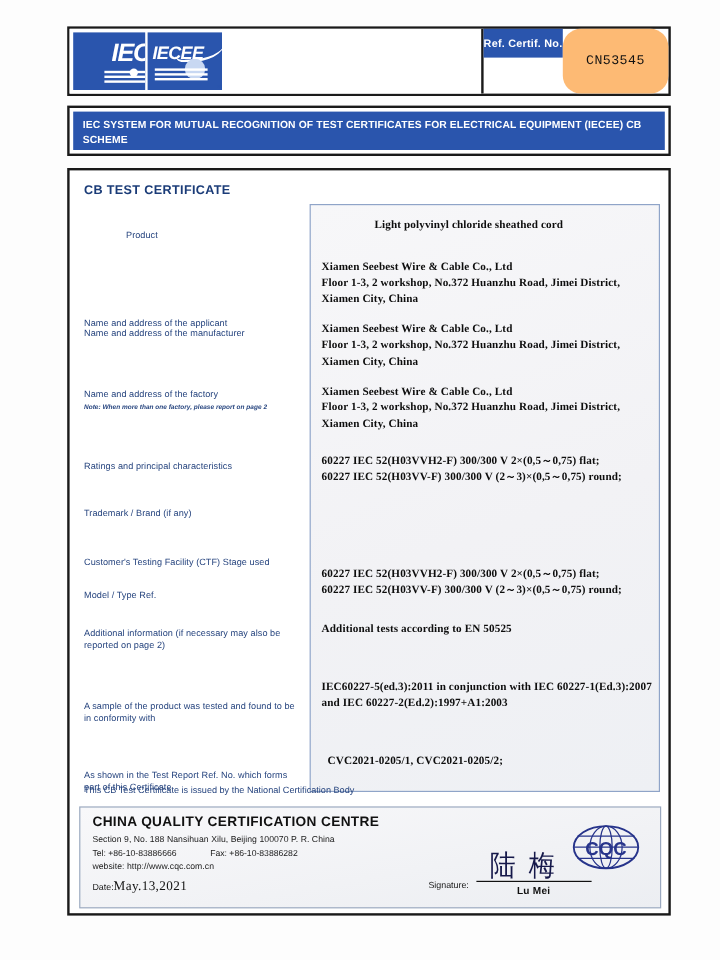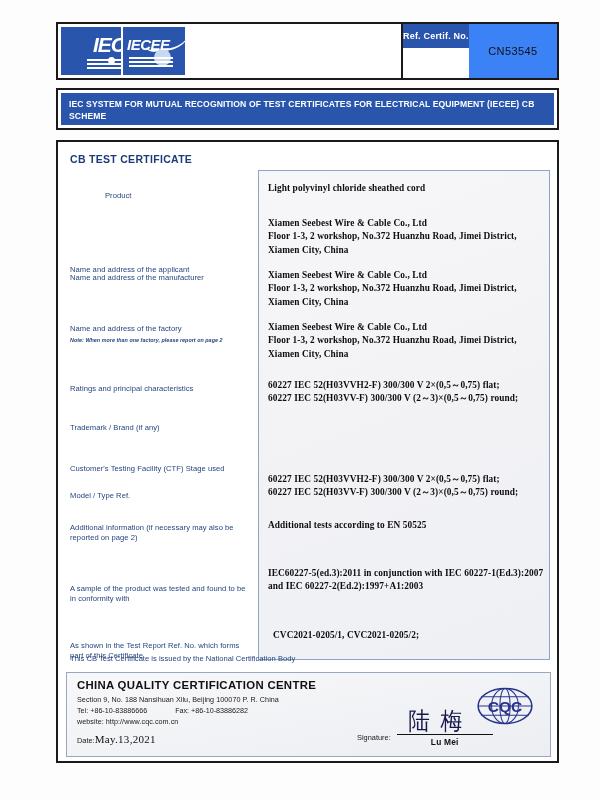--- a/index.html
+++ b/index.html
@@ -143,28 +143,29 @@
     color: #ffffff;
     font-size: 9px;
     font-weight: bold;
     display: flex;
     align-items: center;
     justify-content: center;
     letter-spacing: 0.2px;
   }
   .ref-val {
     flex: 1;
-    background: #3b82f6;
+    background: #fdba74;
     color: #111111;
-    font-family: Liberation Sans, sans-serif;
+    font-family: Liberation Mono, monospace;
     font-size: 11px;
     display: flex;
     align-items: center;
     justify-content: center;
     letter-spacing: 0.4px;
+    border-radius: 15px;
   }
 
   
   .banner-frame {
     position: absolute;
     left: 56px; top: 88px;
     width: 503px; height: 42px;
     border: 2px solid #1a1a1a;
     background: #ffffff;
     padding: 3px;
@@ -426,21 +427,21 @@
       <div class="lbl" style="top:206px;">Ratings and principal characteristics</div>
       <div class="lbl" style="top:245px;">Trademark / Brand (if any)</div>
       <div class="lbl" style="top:286px;">Customer's Testing Facility (CTF) Stage used</div>
       <div class="lbl" style="top:313px;">Model / Type Ref.</div>
       <div class="lbl" style="top:345px;width:178px;">Additional information (if necessary may also be reported on page 2)</div>
       <div class="lbl" style="top:406px;width:178px;">A sample of the product was tested and found to be in conformity with</div>
       <div class="lbl" style="top:463px;width:178px;">As shown in the Test Report Ref. No. which forms part of this Certificate</div>
     </div>
 
     <div class="valbox">
-      <div class="val" style="top:11px;">Light polyvinyl chloride sheathed cord</div>
+      <div class="val" style="top:11px;margin-left:44px;">Light polyvinyl chloride sheathed cord</div>
       <div class="val" style="top:46px;">Xiamen Seebest Wire &amp; Cable Co., Ltd
 Floor 1-3, 2 workshop, No.372 Huanzhu Road, Jimei District, Xiamen City, China</div>
       <div class="val" style="top:98px;">Xiamen Seebest Wire &amp; Cable Co., Ltd
 Floor 1-3, 2 workshop, No.372 Huanzhu Road, Jimei District, Xiamen City, China</div>
       <div class="val" style="top:150px;">Xiamen Seebest Wire &amp; Cable Co., Ltd
 Floor 1-3, 2 workshop, No.372 Huanzhu Road, Jimei District, Xiamen City, China</div>
       <div class="val" style="top:208px;">60227 IEC 52(H03VVH2-F) 300/300 V 2×(0,5～0,75) flat;
 60227 IEC 52(H03VV-F) 300/300 V (2～3)×(0,5～0,75) round;</div>
       <div class="val" style="top:247px;"></div>
       <div class="val" style="top:286px;"></div>

